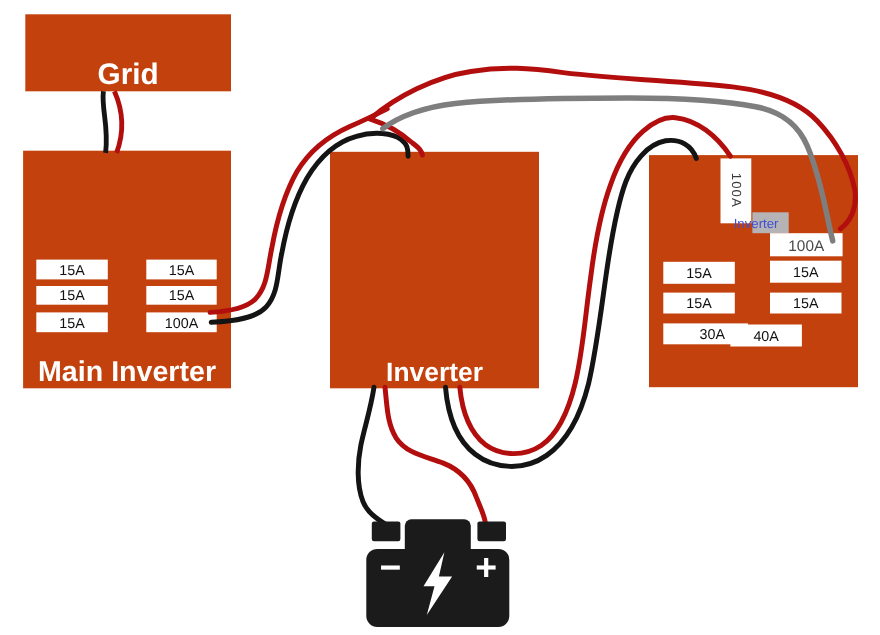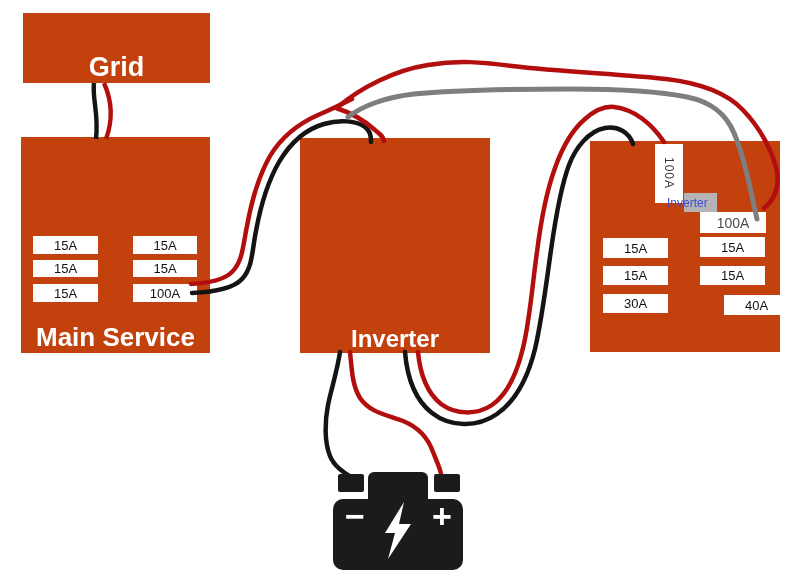--- a/index.html
+++ b/index.html
@@ -37,21 +37,21 @@
 </head>
 <body>
 
 <div id="stage">
 
   <div class="panel" style="left:23px;top:13px;width:187px;height:70px;">
     <span class="title" style="font-size:27px;margin-top:18px;">Grid</span>
   </div>
 
   <div class="panel" style="left:21px;top:137px;width:189px;height:216px;">
-    <span class="title" style="font-size:26px;margin-top:13px;">Main Service</span>
+    <span class="title" style="font-size:26px;margin-top:13px;">Main Inverter</span>
   </div>
 
   <div class="panel" style="left:300px;top:138px;width:190px;height:215px;">
     <span class="title" style="font-size:24px;margin-top:2px;">Inverter</span>
   </div>
 
   <div class="panel" style="left:590px;top:141px;width:190px;height:211px;"></div>
 
   <div class="breaker" style="left:33px;top:236px;width:65px;height:18px;">15A</div>
   <div class="breaker" style="left:33px;top:260px;width:65px;height:17px;">15A</div>
@@ -61,24 +61,24 @@
   <div class="breaker" style="left:133px;top:284px;width:64px;height:18px;">100A</div>
 
   <div class="breaker vertical" style="left:655px;top:144px;width:28px;height:59px;">100A</div>
   <div class="interlock-slider" style="left:684px;top:193px;width:33px;height:19px;"></div>
   <div class="interlock-label" style="left:667px;top:197px;">Inverter</div>
 
   <div class="breaker muted" style="left:700px;top:212px;width:66px;height:21px;">100A</div>
 
   <div class="breaker" style="left:603px;top:238px;width:65px;height:20px;">15A</div>
   <div class="breaker" style="left:603px;top:266px;width:65px;height:19px;">15A</div>
-  <div class="breaker" style="left:603px;top:294px;width:65px;height:19px;">30A</div>
+  <div class="breaker" style="left:603px;top:294px;width:65px;height:19px;padding-left:12px;">30A</div>
   <div class="breaker" style="left:700px;top:237px;width:65px;height:20px;">15A</div>
   <div class="breaker" style="left:700px;top:266px;width:65px;height:19px;">15A</div>
-  <div class="breaker" style="left:724px;top:295px;width:65px;height:20px;">40A</div>
+  <div class="breaker" style="left:664px;top:295px;width:65px;height:20px;">40A</div>
 
   <svg id="wires" viewBox="0 0 800 577">
 
     <path stroke-width="4.4" d="M 94,83 C 92,99 99,114 96,139" stroke="#141414"></path>
     <path stroke-width="4.4" d="M 104,83 C 112,101 113,120 106,139" stroke="#b30e0e"></path>
 
     <path stroke-width="4.5" stroke-linecap="round" d="M 192,293 C 214,292 233,289 242,279 C 253,267 252,250 256,231 C 260,209 267,183 279,162 C 291,142 306,129 324,124 C 340,119 357,121 365,127 C 370,131 371,135 371,142" stroke="#141414"></path>
     <path stroke-width="4.5" stroke-linecap="round" d="M 191,284 C 210,283 224,280 232,272 C 243,261 243,245 247,226 C 251,204 258,177 270,156 C 282,136 300,123 318,115 C 330,110 342,104 352,99" stroke="#b30e0e"></path>
     <path stroke-width="4.5" stroke-linecap="round" d="M 336,108 C 352,113 366,122 375,130 C 380,134 383,136 384,141" stroke="#b30e0e"></path>
 

